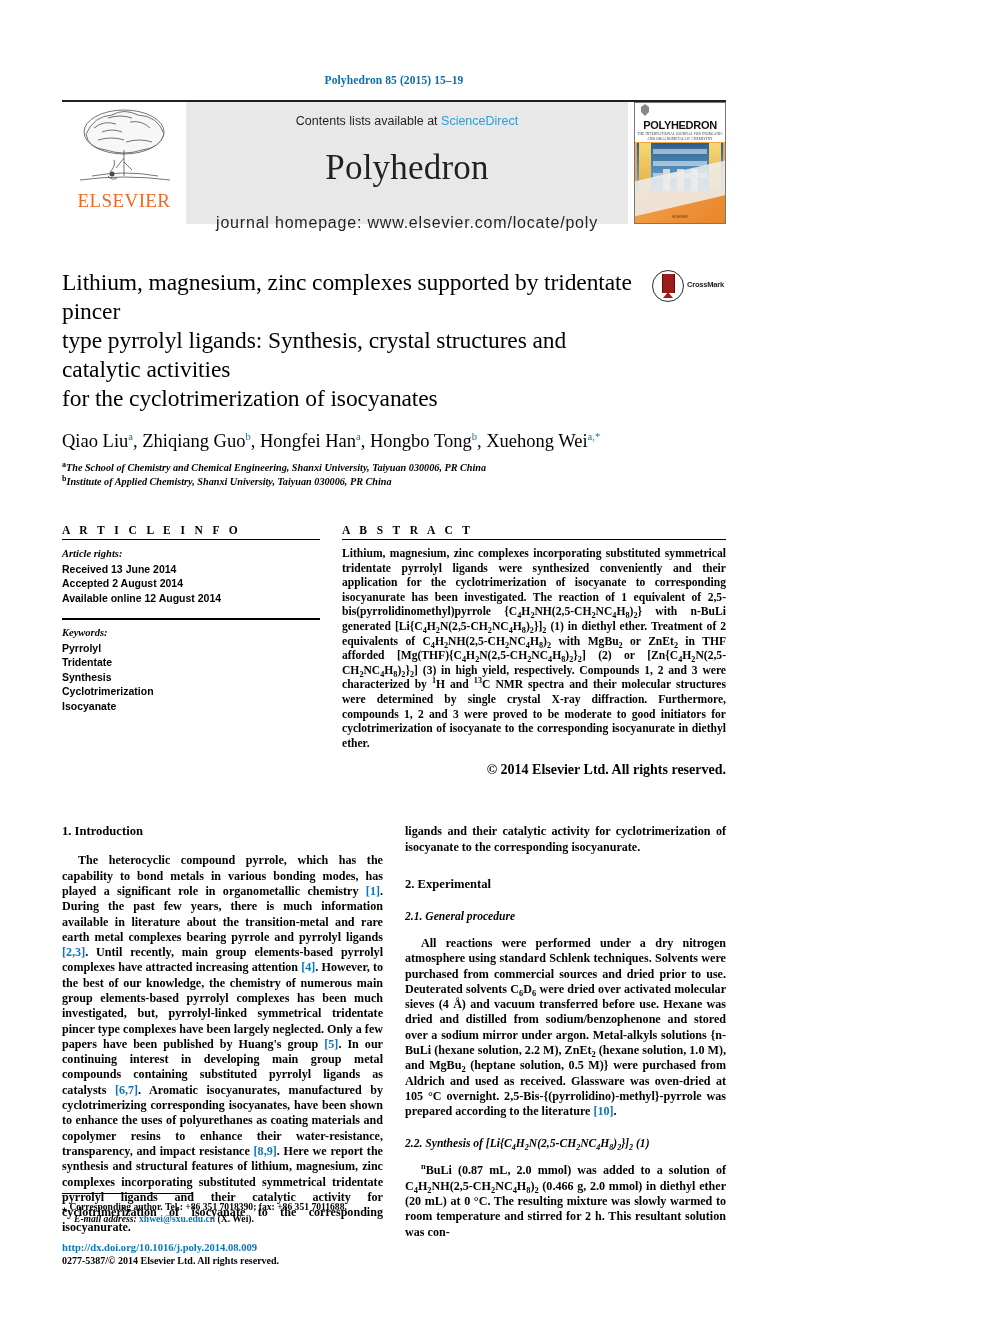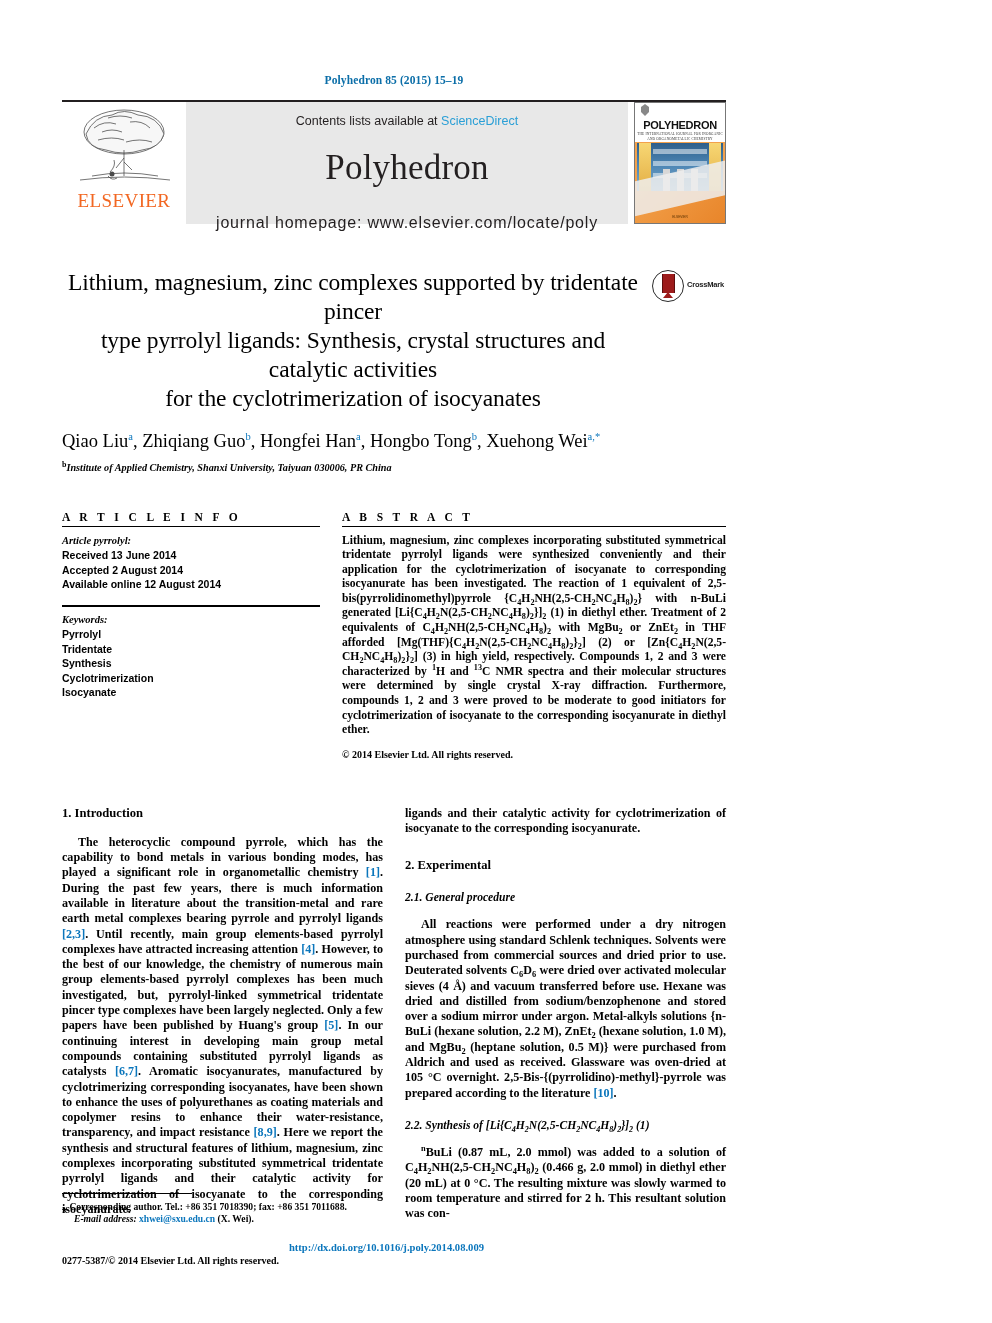--- a/index.html
+++ b/index.html
@@ -198,21 +198,20 @@
     max-width: 770px;
   }
   h1.article-title {
     font-family: "Liberation Serif", serif;
     font-size: 23.5px;
     line-height: 29px;
     font-weight: normal;
     margin: 0;
     color: #000;
     letter-spacing: -0.1px;
-    text-align: center;
   }
   .crossmark {
     flex: 0 0 auto;
     width: 74px;
     margin-left: 8px;
     display: flex;
     align-items: flex-start;
     gap: 3px;
     padding-top: 2px;
   }
@@ -337,22 +336,22 @@
     vertical-align: sub;
     line-height: 0;
   }
   .abstract-text sup {
     font-size: 8.2px;
     vertical-align: super;
     line-height: 0;
   }
   .copyright {
     font-family: "Liberation Serif", serif;
-    font-size: 10px;
-    text-align: left;
+    font-size: 14px;
+    text-align: right;
     margin-top: 11px;
     font-weight: bold;
   }
 
   
   .body-cols {
     margin: 46px 62px 0 62px;
     display: flex;
     gap: 22px;
     position: relative;
@@ -414,21 +413,20 @@
   }
   .footnote .star { font-size: 9px; }
   .footnote .ital { font-style: italic; }
   .doi-line {
     font-family: "Liberation Serif", serif;
     font-size: 10.6px;
     color: #0b76bc;
     font-weight: bold;
     margin-top: 15px;
     line-height: 13px;
-    text-align: right;
   }
   .issn-line {
     font-family: "Liberation Serif", serif;
     font-size: 10px;
     color: #000;
     font-weight: bold;
     line-height: 13px;
   }
 </style>
 </head>
@@ -518,29 +516,30 @@
 
   <div class="authors">
     <span>Qiao Liu</span><sup>a</sup>,
     <span>Zhiqiang Guo</span><sup>b</sup>,
     <span>Hongfei Han</span><sup>a</sup>,
     <span>Hongbo Tong</span><sup>b</sup>,
     <span>Xuehong Wei</span><sup>a,*</sup>
   </div>
 
   <div class="affiliations">
+    <div><sup>a</sup><span>The School of Chemistry and Chemical Engineering, Shanxi University, Taiyuan 030006, PR China</span></div>
     <div><sup>b</sup><span>Institute of Applied Chemistry, Shanxi University, Taiyuan 030006, PR China</span></div>
   </div>
 
   <div class="info-abstract">
 
     <div class="col-info">
       <div class="sec-head">A R T I C L E   I N F O</div>
       <div class="rule-thin"></div>
-      <div class="info-label">Article pyrrolyl:</div>
+      <div class="info-label">Article rights:</div>
       <div class="info-line">Received 13 June 2014</div>
       <div class="info-line">Accepted 2 August 2014</div>
       <div class="info-line">Available online 12 August 2014</div>
       <div class="rule-thick"></div>
       <div class="info-label">Keywords:</div>
       <div class="info-line">Pyrrolyl</div>
       <div class="info-line">Tridentate</div>
       <div class="info-line">Synthesis</div>
       <div class="info-line">Cyclotrimerization</div>
       <div class="info-line">Isocyanate</div>

